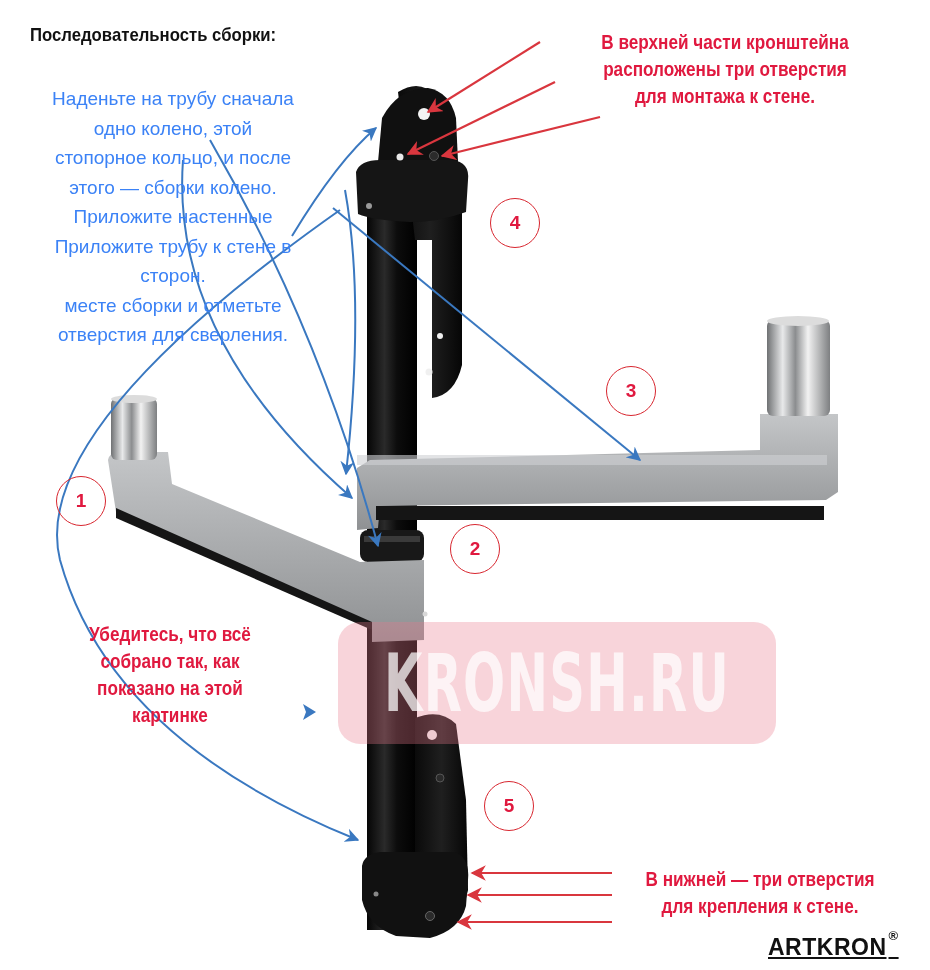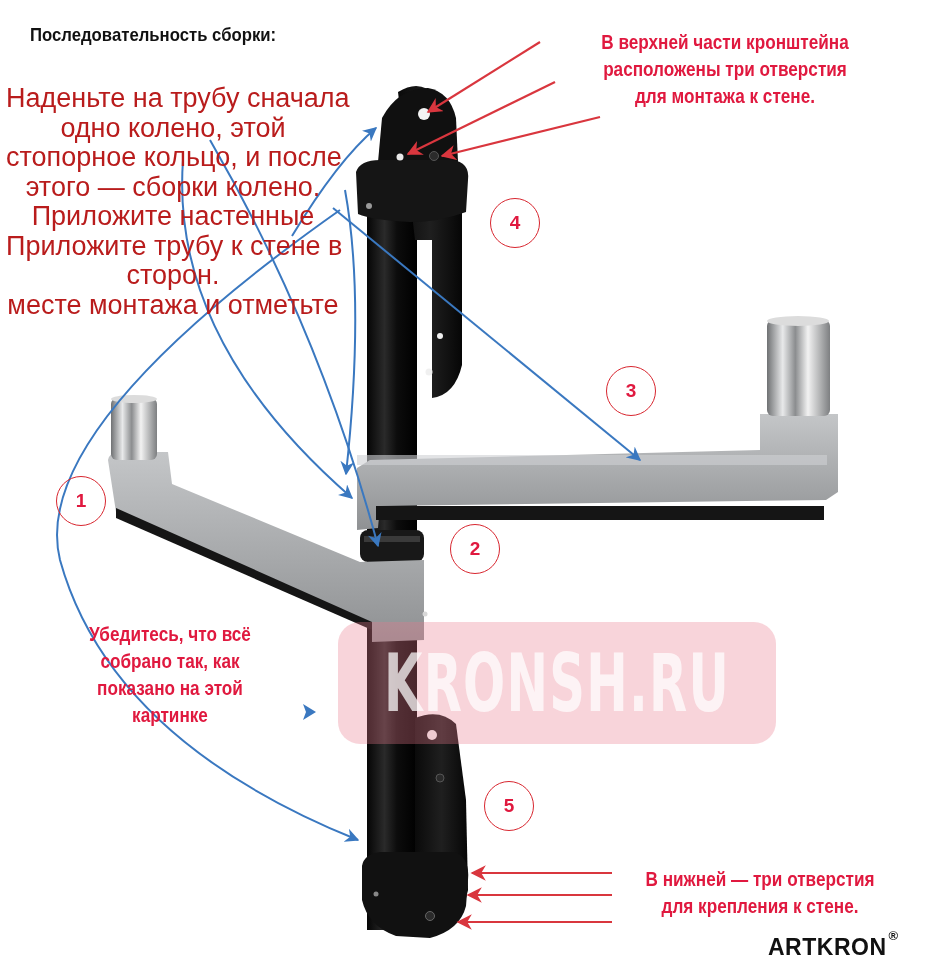--- a/index.html
+++ b/index.html
@@ -8,21 +8,21 @@
       position: relative; overflow: hidden;
       font-family: "Liberation Sans", sans-serif;
     }
     .abs { position: absolute; }
     .title {
       left: 30px; top: 24px; font-size: 19px; font-weight: bold; color: #111111;
       font-family: "Liberation Sans", sans-serif; transform: scaleX(0.88); transform-origin: left top;
     }
     .instr {
       left: 6px; top: 84px; width: 334px; text-align: center;
-      font-size: 27px; line-height: 29.5px; color: #b91c1c;
+      font-size: 19px; line-height: 29.5px; color: #3b82f6;
       font-family: "Liberation Sans", sans-serif;
     }
     .instr div { white-space: nowrap; }
     .top-note {
       left: 556px; top: 29px; width: 338px; text-align: center;
       font-size: 19.5px; line-height: 27px; font-weight: bold; color: #e0193f;
       transform: scaleX(0.88); transform-origin: center top;
     }
     .check-note {
       left: 50px; top: 621px; width: 240px; text-align: center;
@@ -30,20 +30,21 @@
       transform: scaleX(0.88); transform-origin: center top;
     }
     .bottom-note {
       left: 610px; top: 866px; width: 300px; text-align: center;
       font-size: 19.5px; line-height: 27px; font-weight: bold; color: #e0193f;
       transform: scaleX(0.88); transform-origin: center top;
     }
     .brand {
       left: 768px; top: 934px; font-size: 23px; font-weight: bold; color: #111111;
       letter-spacing: 0.5px;
+      text-decoration: underline;
     }
     .brand sup { font-size: 13px; position: relative; top: -6px; margin-left: 2px; }
     .watermark {
       left: 338px; top: 622px; width: 438px; height: 122px; border-radius: 22px;
       background: rgba(232, 120, 140, 0.32);
     }
     .watermark-text {
       left: 338px; top: 622px; width: 438px; height: 122px;
       display: flex; align-items: center; justify-content: center;
       font-size: 80px; font-weight: bold; color: rgba(255,255,255,0.72);
@@ -179,21 +180,22 @@
 <div class="abs title">Последовательность сборки:</div>
 
 <div class="abs instr">
   <div>Наденьте на трубу сначала</div>
   <div>одно колено, этой</div>
   <div>стопорное кольцо, и после</div>
   <div>этого — сборки колено.</div>
   <div>Приложите настенные</div>
   <div>Приложите трубу к стене в</div>
   <div>сторон.</div>
-  <div>месте монтажа и отметьте</div>
+  <div>месте сборки и отметьте</div>
+  <div>отверстия для сверления.</div>
 </div>
 
 <div class="abs top-note">
   <div>В верхней части кронштейна</div>
   <div>расположены три отверстия</div>
   <div>для монтажа к стене.</div>
 </div>
 
 <div class="abs check-note">
   <div>Убедитесь, что всё</div>

